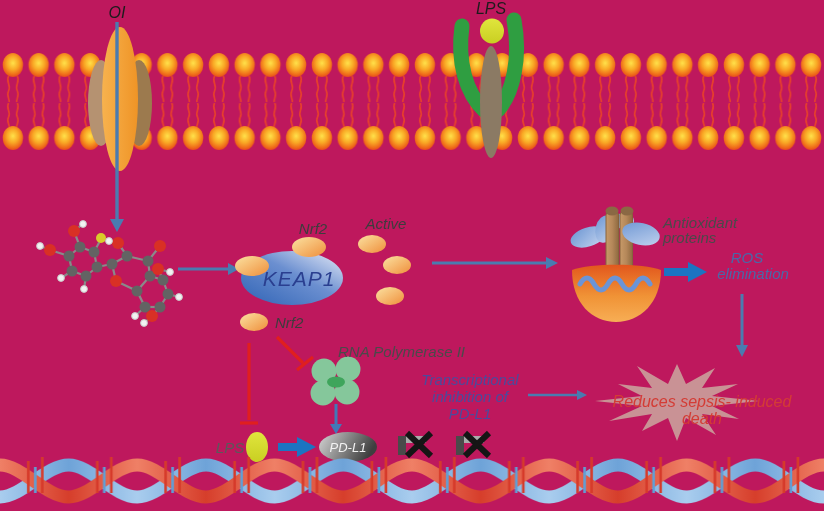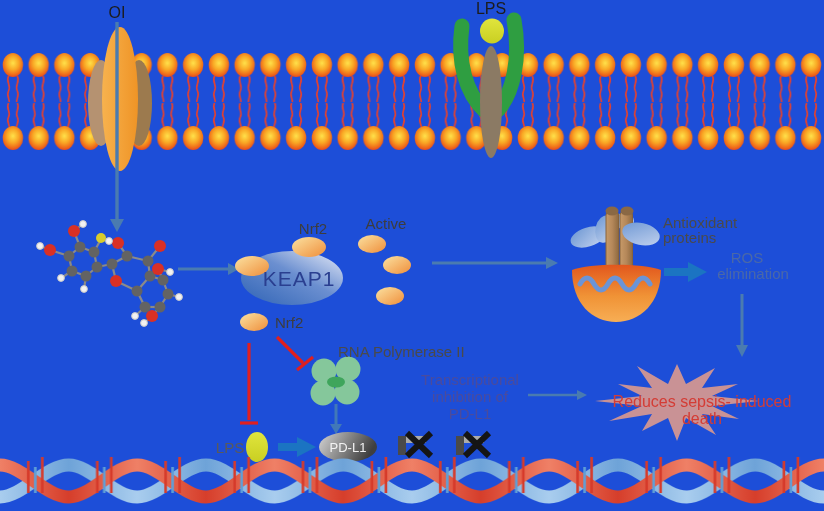--- a/index.html
+++ b/index.html
@@ -1,17 +1,17 @@
 <!DOCTYPE html>
 <html><head>
 <meta charset="utf-8">
 <style>
   html,body{margin:0;padding:0;background:#ffffff;}
-  #figure{position:relative;width:824px;height:511px;background:#1d4ed8;overflow:hidden;
-          font-family:"Liberation Sans",sans-serif;}
+  #figure{position:relative;width:824px;height:511px;background:#be185d;overflow:hidden;
+          font-family:"Liberation Sans",sans-serif;font-style:italic;}
   svg text{font-family:"Liberation Sans",sans-serif;}
   .lbl-dark{fill:#1c1c1c;font-size:16px;}
   .lbl-gray{fill:#3d3d3d;font-size:15px;}
   .lbl-midgray{fill:#4a4a4a;font-size:15px;}
   .lbl-blue{fill:#4a68a8;font-size:15px;}
   .lbl-purple{fill:#4b4b9c;font-size:15px;}
   .lbl-red{fill:#d43c35;font-size:16px;}
   .lbl-keap{fill:#2a3f90;font-size:21px;letter-spacing:1px;}
   .lbl-pdl1{fill:#f2f2f2;font-size:13px;}
   .lbl-lps2{fill:#5a5a5a;font-size:15px;}

